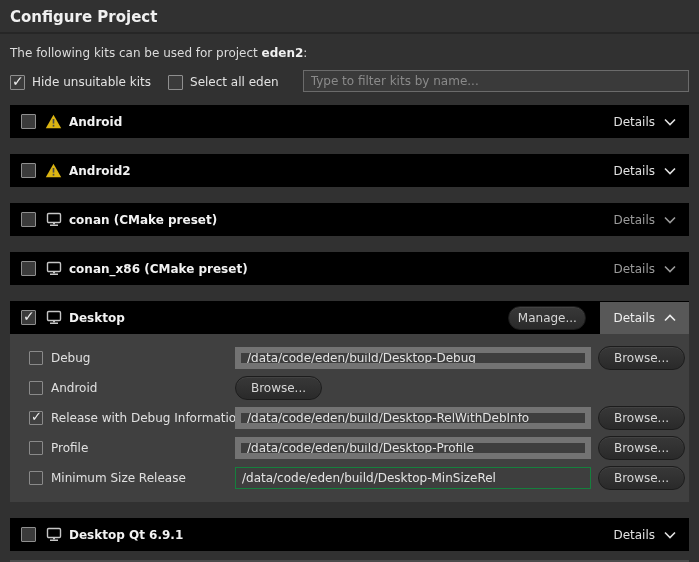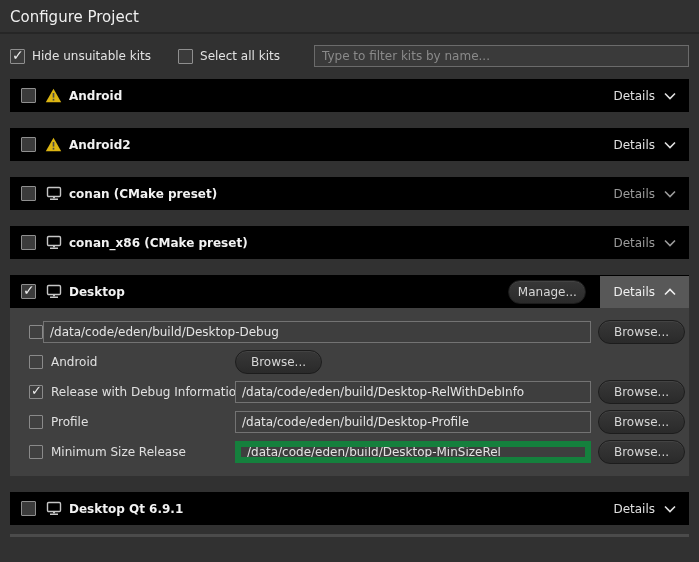--- a/index.html
+++ b/index.html
@@ -5,29 +5,29 @@
   * { box-sizing: border-box; margin: 0; padding: 0; }
   html, body { background: #313131; }
   body {
     width: 699px; height: 562px; overflow: hidden;
     font-family: "DejaVu Sans", "Liberation Sans", sans-serif;
     font-size: 12px; color: #e6e6e6;
   }
   .page { width: 699px; height: 562px; position: relative; overflow: hidden; }
 
   
-  .title { padding: 8px 10px 0; font-size: 15px; font-weight: normal; color: #f0f0f0; }
+  .title { padding: 8px 10px 0; font-size: 15px; font-weight: bold; color: #f0f0f0; }
   .title-sep { margin-top: 6px; height: 2px; background: #262626; }
 
   
   .intro { margin: 12px 10px 0; color: #dcdcdc; }
   .intro .project { font-weight: bold; color: #f0f0f0; }
 
   
-  .toolbar { margin: 10px 10px 0; display: flex; align-items: center; height: 24px; gap: 10px; }
+  .toolbar { margin: 10px 10px 0; display: flex; height: 24px; }
   .cb-group { display: flex; align-items: center; margin-right: 17px; cursor: default; }
   .cb-label { margin-left: 7px; color: #e2e2e2; white-space: nowrap; }
   .filter-input {
     flex: 1; margin-left: 7px; height: 22px; background: #3a3a3a;
     border: 1px solid #6b6b6b; color: #dcdcdc; font: inherit; padding: 0 7px; outline: none;
   }
   .filter-input::placeholder { color: #8a8a8a; }
 
   
   .checkbox {
@@ -69,45 +69,48 @@
   .manage-btn { width: 78px; margin-right: 14px; }
   .browse-btn { width: 87px; flex: none; }
 
   
   .kit-details { background: #404040; padding: 9px 4px 9px 19px; }
   .config-row { display: flex; align-items: center; height: 30px; }
   .config-check { width: 14px; height: 14px; background: #404040; border-color: #8a8a8a; }
   .config-check.checked::after { font-size: 13px; top: -3px; left: 1px; }
   .config-label { margin-left: 8px; width: 184px; color: #e0e0e0; white-space: nowrap; flex: none; cursor: pointer; }
   .config-input {
-    flex: 1; height: 22px; background: #3e3e3e; border: 1px solid #737373;
+    flex: 1; height: 22px; background: #3e3e3e; border: 6px solid #737373;
     color: #e4e4e4; font: inherit; padding: 0 6px; margin-right: 7px; outline: none; min-width: 0;
   }
-  .config-input.focused { border: 6px solid #15803d; }
+  .config-input.focused { border: 1px solid #15803d; }
 
   
   .kit-partial { height: 3px; background: #4b4b4b; margin: 9px 10px 0; }
 </style>
 </head>
 <body>
 
 <div class="page">
 
   <div class="title">Configure Project</div>
   <div class="title-sep"></div>
 
+  <div class="intro">
+    <span>The following kits can be used for project </span><span class="project">eden2</span><span>:</span>
+  </div>
 
   <div class="toolbar">
     <span class="cb-group">
       <span class="checkbox checked"></span>
       <span class="cb-label">Hide unsuitable kits</span>
     </span>
     <span class="cb-group">
       <span class="checkbox"></span>
-      <span class="cb-label">Select all kits</span>
+      <span class="cb-label">Select all eden</span>
     </span>
     <input class="filter-input" type="text" placeholder="Type to filter kits by name..." style="">
   </div>
 
   <div class="kit first">
     <div class="kit-row">
       <span class="checkbox"></span>
       <span class="kit-icon">
         <svg width="17" height="15" viewBox="0 0 17 15">
             <path d="M8.5 0.8 L16.2 14.2 H0.8 Z" fill="#dcb512"></path>
@@ -212,20 +215,21 @@
               <polyline points="1,1.5 6,6.5 11,1.5" fill="none" stroke="currentColor" stroke-width="1.6"></polyline>
             </svg>
         </span>
       </span>
     </div>
 
     <div class="kit-details">
 
       <div class="config-row">
         <span class="checkbox config-check"></span>
+        <span class="config-label">Debug</span>
         <input class="config-input" type="text" value="/data/code/eden/build/Desktop-Debug" style="">
         <button class="btn browse-btn">Browse...</button>
       </div>
 
       <div class="config-row">
         <span class="checkbox config-check"></span>
         <span class="config-label">Android</span>
         <button class="btn browse-btn">Browse...</button>
       </div>
 

